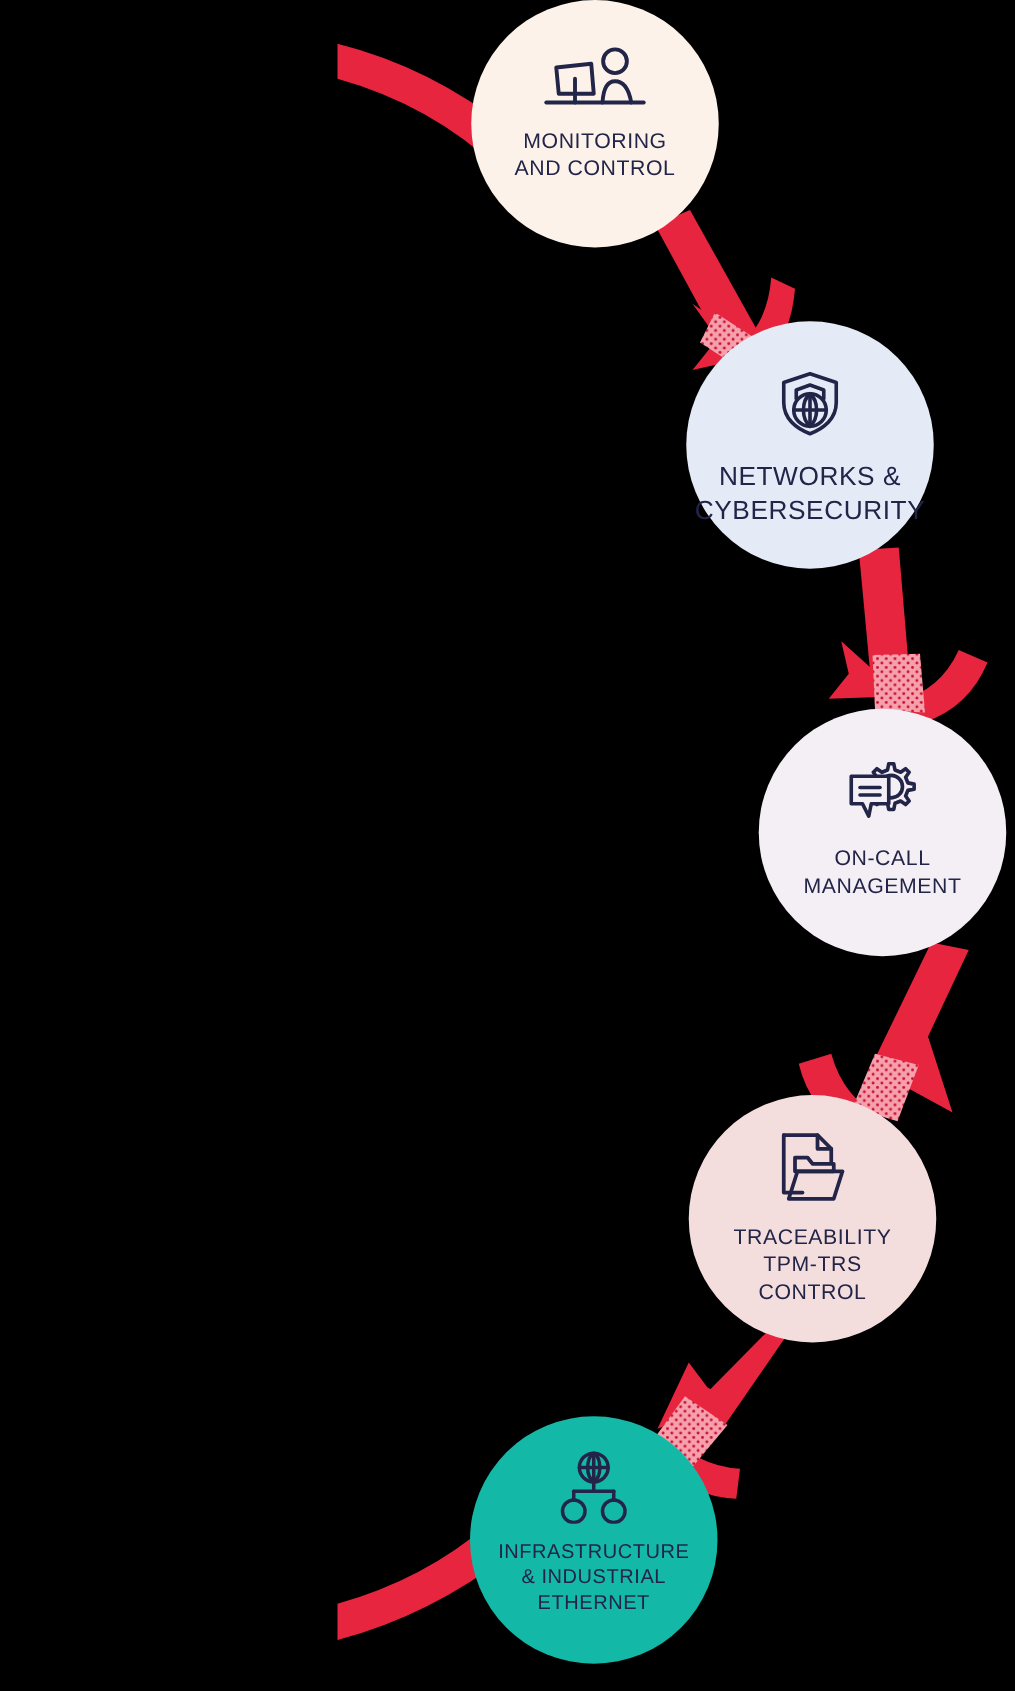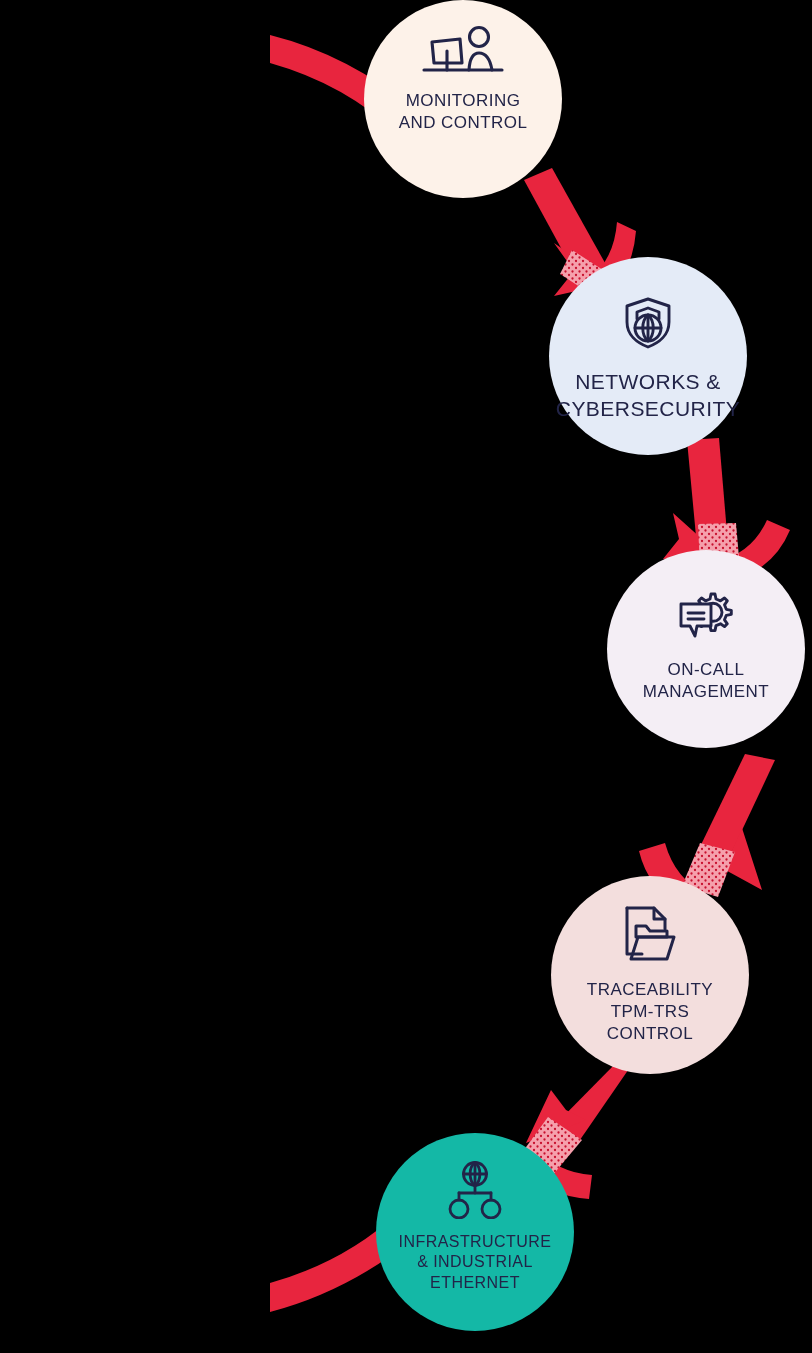--- a/index.html
+++ b/index.html
@@ -95,21 +95,21 @@
       <path d="M 586 1120 L 526 1143 L 551 1090 L 566 1110 Z" fill="#E8253E"></path>
       <path d="M 592 1175 Q 557 1173 533 1145 L 524 1170 Q 551 1197 589 1199 Z" fill="#E8253E"></path>
       <path d="M 548 1117 L 582 1140 L 552 1176 L 521 1154 Z" fill="url(#speckle)"></path>
     </g>
 
     <g>
       <path d="M 270 1312 L 270 1283 Q 345 1262 399 1212 L 418 1235 Q 350 1291 270 1312 Z" fill="#E8253E"></path>
     </g>
   </svg>
 
-  <div class="node" style="left:364px; top:0px; width:198px; height:198px; background:#FDF2E9; padding-top:24px;">
+  <div class="node" style="left:377px; top:0px; width:198px; height:198px; background:#FDF2E9; padding-top:36px;">
     <span class="node-icon">
       <svg width="86" height="52" viewBox="0 0 86 52" fill="none" stroke="#222448" stroke-width="3.1" stroke-linecap="round" stroke-linejoin="round">
         <path d="M12 18 L40 15 L42 39 L14 39 Z"></path>
         <path d="M27 27 L27 46"></path>
         <circle cx="59" cy="13" r="9.5"></circle>
         <path d="M49 46 Q50 29 59 29 Q69 29 72 46"></path>
         <path d="M4 46 L82 46"></path>
       </svg>
     </span>
     <div class="node-label" style="margin-top:14px; font-size:17px;">MONITORING
@@ -124,21 +124,21 @@
         <circle cx="30" cy="35" r="13"></circle>
         <path d="M17 35 H43"></path>
         <path d="M30 22 V48"></path>
         <path d="M30 22 C23 28 23 42 30 48 C37 42 37 28 30 22 Z"></path>
       </svg>
     </span>
     <div class="node-label" style="margin-top:16px; font-size:21px;">NETWORKS &amp;
 CYBERSECURITY</div>
   </div>
 
-  <div class="node" style="left:607px; top:550px; width:198px; height:198px; background:#F4EEF5; padding-top:38px;">
+  <div class="node" style="left:607px; top:567px; width:198px; height:198px; background:#F4EEF5; padding-top:38px;">
     <span class="node-icon">
       <svg width="66" height="56" viewBox="0 0 66 56" fill="none" stroke="#222448" stroke-width="2.9" stroke-linecap="round" stroke-linejoin="round">
         <path d="M38 6 L42 6 L43 11 L47.5 12.8 L51.5 10 L54.3 12.8 L51.5 16.8 L53.3 21.3 L58.3 22.3 L58.3 26.3 L53.3 27.3 L51.5 31.8 L54.3 35.8 L51.5 38.6 L47.5 35.8 L43 37.6 L42 42.6 L38 42.6 L37 37.6 L32.5 35.8 L28.5 38.6 L25.7 35.8 L28.5 31.8 L26.7 27.3 L21.7 26.3 L21.7 22.3 L26.7 21.3 L28.5 16.8 L25.7 12.8 L28.5 10 L32.5 12.8 L37 11 Z"></path>
         <circle cx="40" cy="24.3" r="9"></circle>
         <path d="M8 16 H38 V38 H24 L22 48 L17 38 H8 Z" fill="#F4EEF5"></path>
         <path d="M15 25 H31"></path>
         <path d="M15 31 H31"></path>
       </svg>
     </span>
     <div class="node-label" style="margin-top:15px; font-size:17px;">ON-CALL

